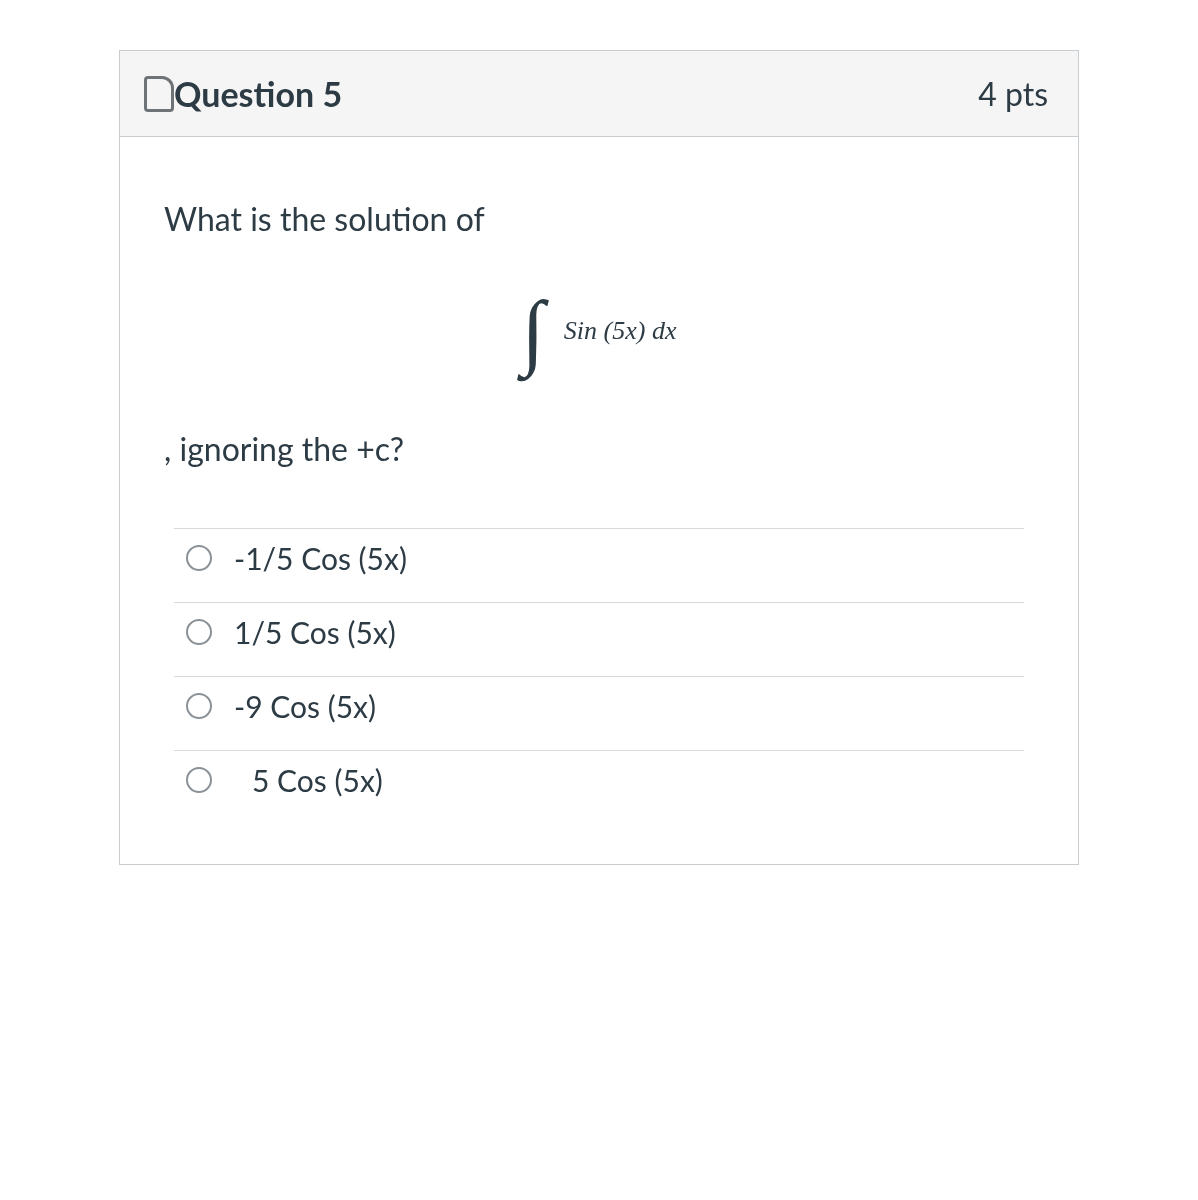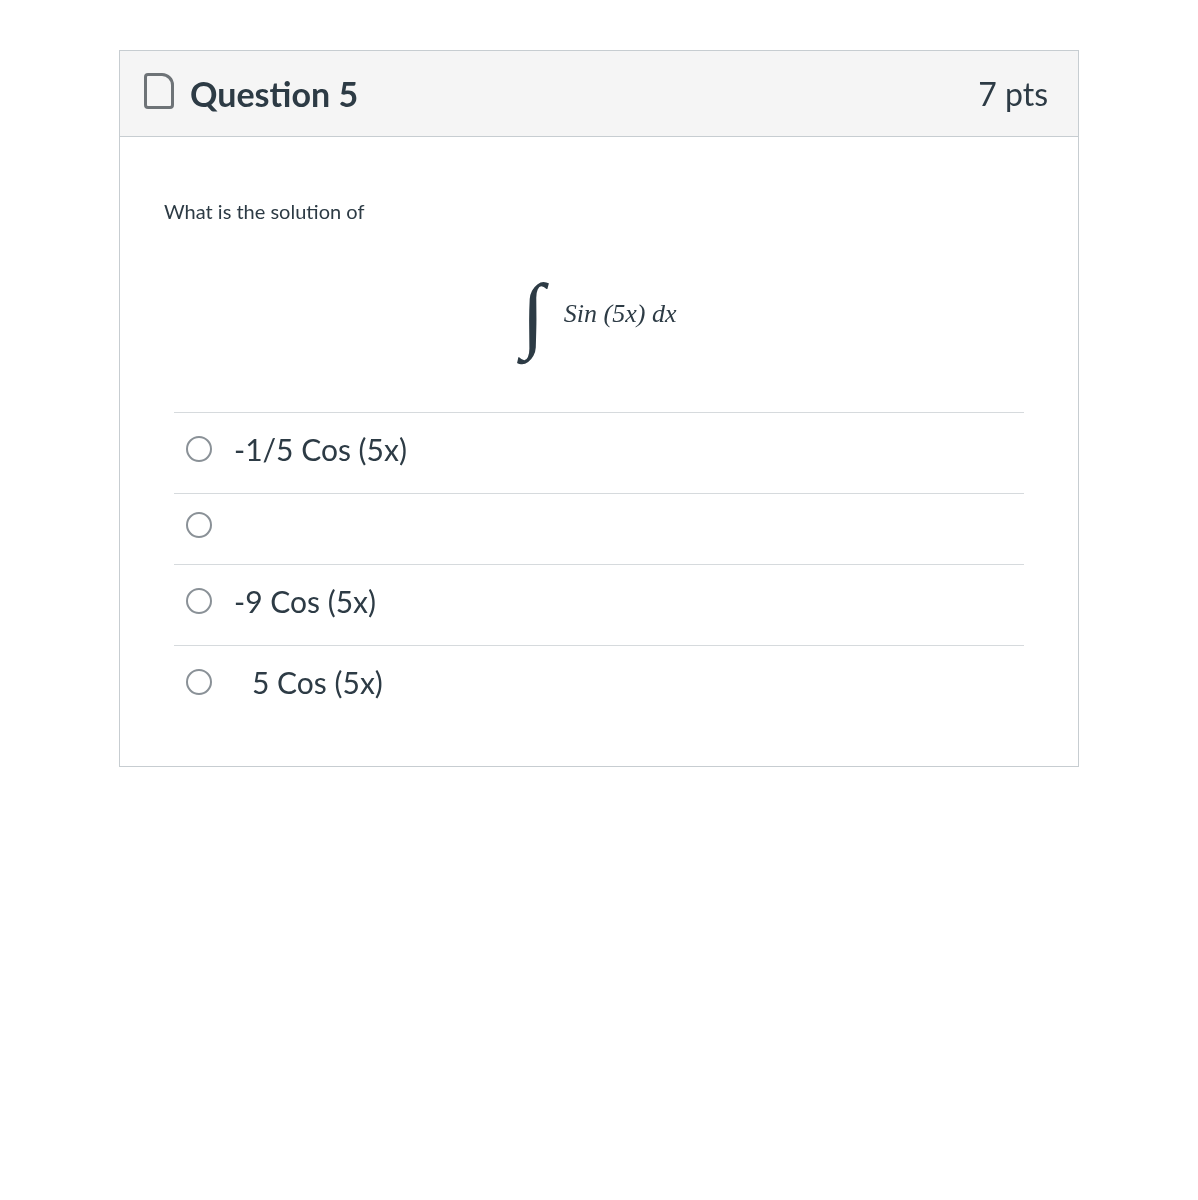--- a/index.html
+++ b/index.html
@@ -21,21 +21,22 @@
     .question-header {
       background: #f5f5f5;
       border-bottom: 1px solid #c7cdd1;
       padding: 22px 30px 22px 24px;
       display: flex;
       align-items: center;
       justify-content: space-between;
     }
     .header-left {
       display: flex;
-      gap: 16px;
+      align-items: center;
+      gap: 0;
     }
     .flag-icon {
       width: 30px;
       height: 36px;
       border: 3px solid #6e7377;
       border-radius: 4px 12px 4px 4px;
       background: #f5f5f5;
       position: relative;
     }
     .question-title {
@@ -45,21 +46,21 @@
     }
     .points {
       font-size: 32px;
       font-weight: 400;
       color: #2d3b45;
     }
     .question-body {
       padding: 60px 44px 40px 44px;
     }
     .question-text {
-      font-size: 20px;
+      font-size: 32px;
       color: #2d3b45;
       line-height: 1.4;
       margin-bottom: 40px;
     }
     .integral-block {
       text-align: center;
       margin: 30px 0 50px 0;
       font-size: 36px;
     }
     .integral-sign {
@@ -80,21 +81,21 @@
     .question-text-2 {
       font-size: 32px;
       color: #2d3b45;
       margin-bottom: 60px;
     }
     .options {
       margin: 0 10px;
     }
     .option-row {
       border-top: 1px solid #d6dadd;
-      padding: 18px 10px 26px 12px;
+      padding: 11px 10px 26px 12px;
       display: flex;
       align-items: center;
       gap: 22px;
       cursor: pointer;
     }
     .option-row:last-child {
       border-bottom: none;
       gap: 40px;
     }
     .radio {
@@ -112,39 +113,41 @@
   </style>
 </head>
 <body>
 
 <div class="question-card">
   <div class="question-header">
     <div class="header-left">
       <div class="flag-icon"></div>
       <div class="question-title">Question 5</div>
     </div>
-    <div class="points">7 pts</div>
+    <div class="points">4 pts</div>
   </div>
 
   <div class="question-body">
     <div class="question-text">What is the solution of</div>
 
     <div class="integral-block">
       <span class="integral-sign">∫</span>
       <span class="integrand">Sin (5x) dx</span>
     </div>
 
+    <div class="question-text-2">, ignoring the +c?</div>
 
     <div class="options">
       <label class="option-row">
         <span class="radio"></span>
         <span class="option-label">-1/5 Cos (5x)</span>
       </label>
       <label class="option-row">
         <span class="radio"></span>
+        <span class="option-label">1/5 Cos (5x)</span>
       </label>
       <label class="option-row">
         <span class="radio"></span>
         <span class="option-label">-9 Cos (5x)</span>
       </label>
       <label class="option-row">
         <span class="radio"></span>
         <span class="option-label">5 Cos (5x)</span>
       </label>
     </div>

